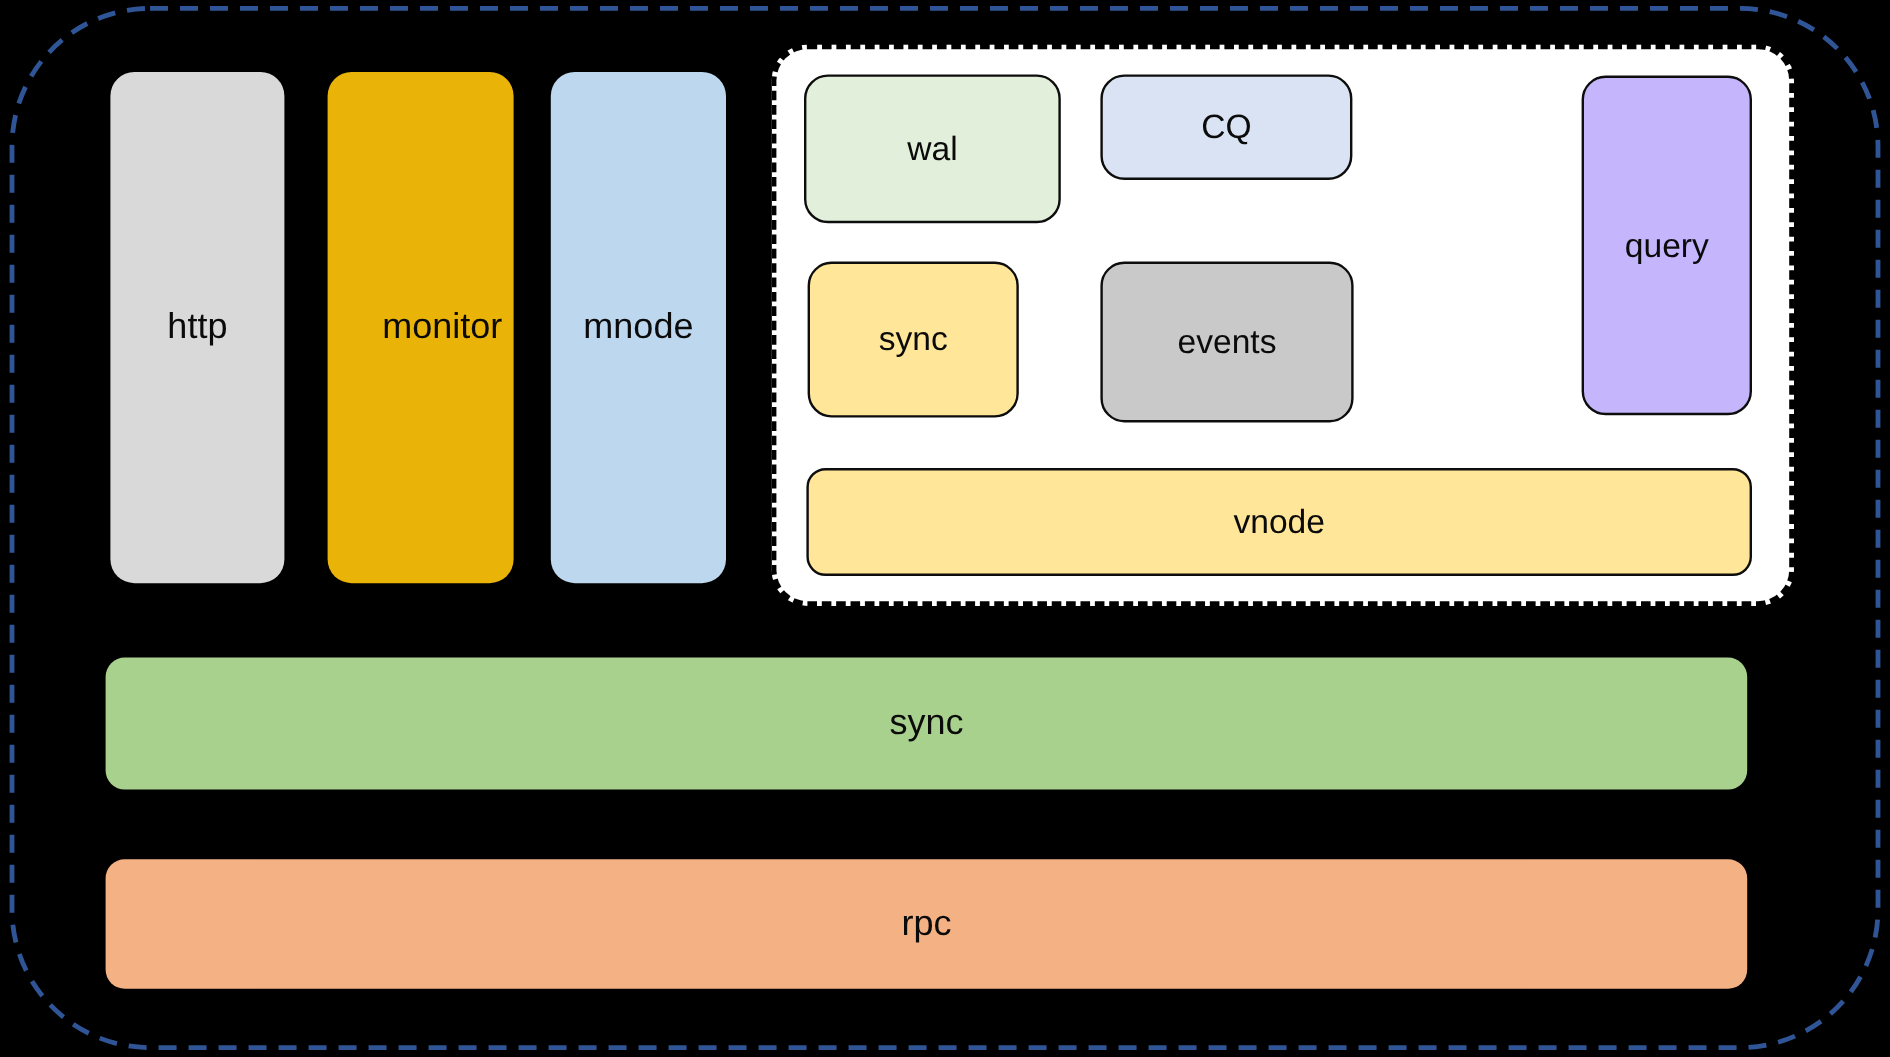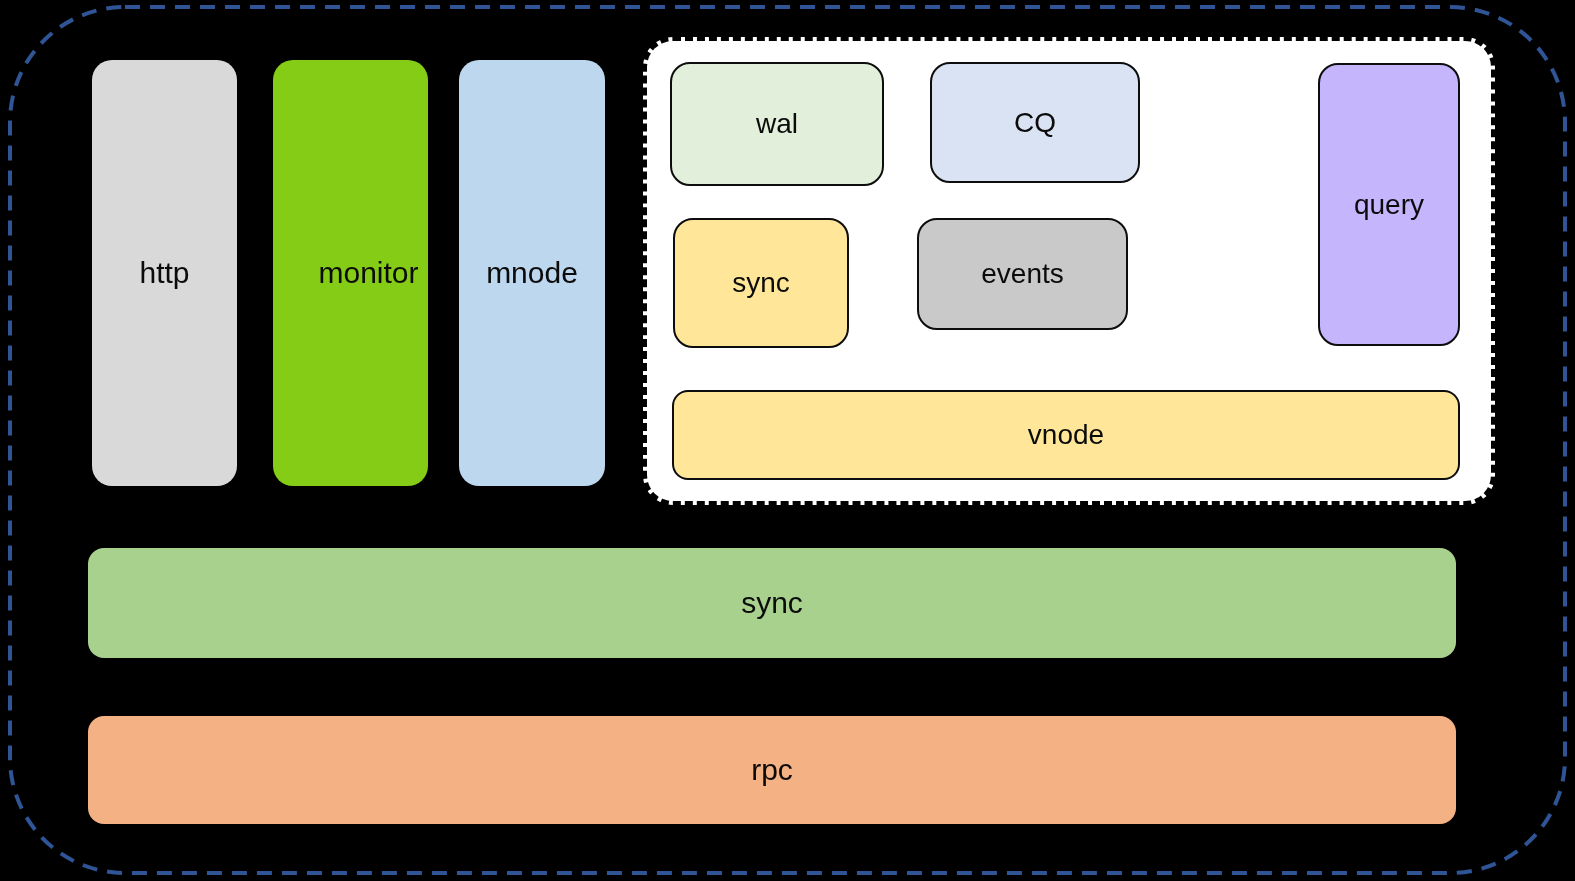--- a/index.html
+++ b/index.html
@@ -54,23 +54,23 @@
     box-sizing: border-box;
   }
 
   
   .module {
     border: 2.5px solid #0d0d0d;
     border-radius: 20px;
     font-size: 28px;
   }
   #wal    { left: 670px;  top: 62px;  width: 214px; height: 124px; }
-  #cq     { left: 917px;  top: 62px;  width: 210px; height: 121px; margin-left: 13px; }
+  #cq     { left: 917px;  top: 62px;  width: 210px; height: 88px; }
   #sync   { left: 673px;  top: 218px; width: 176px; height: 130px; }
-  #events { left: 917px;  top: 218px; width: 211px; height: 112px; }
+  #events { left: 917px;  top: 218px; width: 211px; height: 134px; }
   #tsdb   { left: 1156px; top: 63px;  width: 140px; height: 283px; }
   #query  { left: 1318px; top: 63px;  width: 142px; height: 283px; }
   #vnode  { left: 672px;  top: 390px; width: 788px; height: 90px; border-radius: 16px; }
 
   
   .layer {
     left: 88px;
     width: 1368px;
     border-radius: 16px;
   }
@@ -83,21 +83,21 @@
 <div class="stage">
 
   <svg class="outer-border-svg">
     <rect x="10" y="7" width="1555" height="866" rx="115" ry="115" fill="none" stroke-width="4" stroke-dasharray="15 10" stroke="#2F5597"></rect>
   </svg>
 
   <div class="box vbar" id="http" style="background-color: rgb(217, 217, 217);">
     <span>http</span>
   </div>
 
-  <div class="box vbar" id="monitor" style="background-color: #84cc16; padding-left: 36px;">
+  <div class="box vbar" id="monitor" style="background-color: #eab308; padding-left: 36px;">
     <span>monitor</span>
   </div>
 
   <div class="box vbar" id="mnode" style="background-color: rgb(189, 215, 238);">
     <span>mnode</span>
   </div>
 
   <div class="white-panel" style="background-color: rgb(255, 255, 255);"></div>
 
   <div class="box module" id="wal" style="background-color: rgb(226, 239, 218);">

